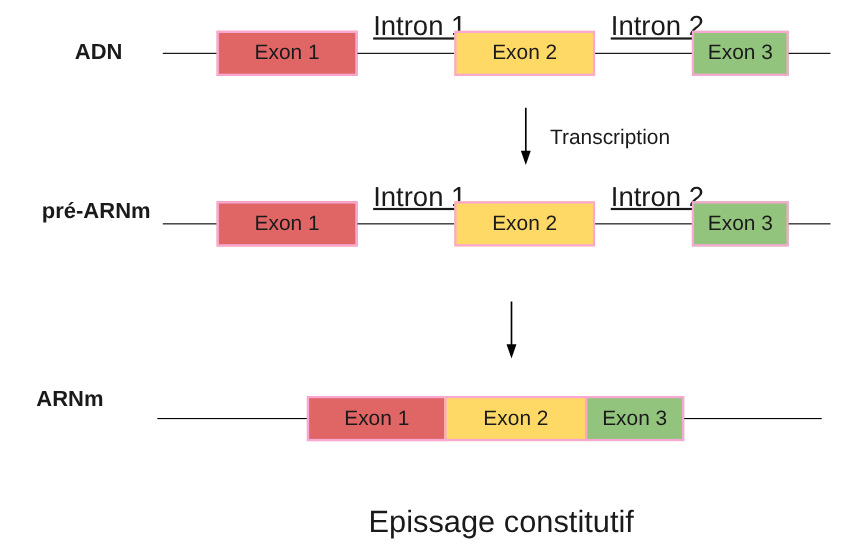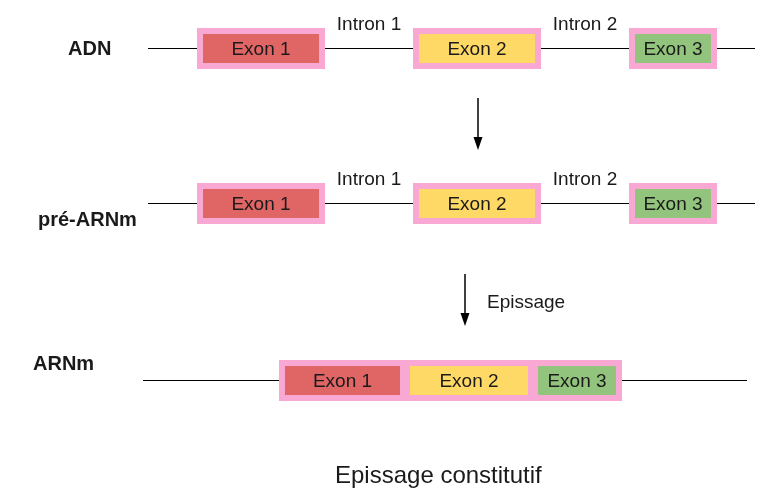--- a/index.html
+++ b/index.html
@@ -13,56 +13,57 @@
     overflow: hidden;
   }
   .hline {
     position: absolute;
     height: 0;
     border-top: 1.5px solid #000000;
   }
   .box {
     position: absolute;
     height: 41px;
-    border: 6px solid #f9a8d4;
+    border: 2px solid #f9a8d4;
     box-sizing: border-box;
     display: flex;
     align-items: center;
     justify-content: center;
     font-size: 19px;
     line-height: 19px;
     white-space: nowrap;
   }
   .row-label {
     position: absolute;
     font-size: 20px;
     line-height: 22px;
     white-space: nowrap;
     font-weight: bold;
   }
   .intron-label {
     position: absolute;
     width: 110px;
-    text-align: center;
-    font-size: 19px;
+    text-align: right;
+    font-size: 25px;
     line-height: 20px;
     white-space: nowrap;
+    text-decoration: underline;
   }
   .arrow-svg {
     position: absolute;
   }
   .arrow-label {
     position: absolute;
     font-size: 19px;
     line-height: 21px;
     white-space: nowrap;
   }
   .diagram-title {
     position: absolute;
-    font-size: 24px;
+    font-size: 28px;
     line-height: 32px;
     white-space: nowrap;
   }
 </style>
 </head>
 <body>
 
 <div class="canvas">
 
   <div class="row-label" style="left:68px; top:37px;">ADN</div>
@@ -81,22 +82,23 @@
   <div class="hline" style="left:541px; top:48px; width:88px;"></div>
 
   <div class="box" style="left: 629px; top: 28px; width: 88px; background: rgb(147, 196, 125);">Exon 3</div>
 
   <div class="hline" style="left:717px; top:48px; width:38px;"></div>
 
   <svg class="arrow-svg" style="left:469px; top:97px;" width="18" height="54">
     <line x1="9" y1="1" x2="9" y2="41" stroke="#000000" stroke-width="1.5"></line>
     <polygon points="4.5,40 9,53 13.5,40" fill="#000000"></polygon>
   </svg>
+  <div class="arrow-label" style="left:500px; top:115px;">Transcription</div>
 
-  <div class="row-label" style="left:38px; top:208px;">pré-ARNm</div>
+  <div class="row-label" style="left:38px; top:181px;">pré-ARNm</div>
 
   <div class="hline" style="left:148px; top:203px; width:49px;"></div>
 
   <div class="intron-label" style="left:314px; top:169px;">Intron 1</div>
   <div class="intron-label" style="left:530px; top:169px;">Intron 2</div>
 
   <div class="box" style="left: 197px; top: 183px; width: 128px; background: rgb(224, 102, 102);">Exon 1</div>
 
   <div class="hline" style="left:325px; top:203px; width:88px;"></div>
 
@@ -105,21 +107,20 @@
   <div class="hline" style="left:541px; top:203px; width:88px;"></div>
 
   <div class="box" style="left: 629px; top: 183px; width: 88px; background: rgb(147, 196, 125);">Exon 3</div>
 
   <div class="hline" style="left:717px; top:203px; width:38px;"></div>
 
   <svg class="arrow-svg" style="left:456px; top:273px;" width="18" height="54">
     <line x1="9" y1="1" x2="9" y2="41" stroke="#000000" stroke-width="1.5"></line>
     <polygon points="4.5,40 9,53 13.5,40" fill="#000000"></polygon>
   </svg>
-  <div class="arrow-label" style="left:487px; top:291px;">Epissage</div>
 
   <div class="row-label" style="left:33px; top:352px;">ARNm</div>
 
   <div class="hline" style="left:143px; top:380px; width:136px;"></div>
 
   <div class="box" style="left: 279px; top: 360px; width: 127px; background: rgb(224, 102, 102);">Exon 1</div>
 
   <div class="box" style="left: 404px; top: 360px; width: 130px; background: rgb(255, 217, 102);">Exon 2</div>
 
   <div class="box" style="left: 532px; top: 360px; width: 90px; background: rgb(147, 196, 125);">Exon 3</div>

